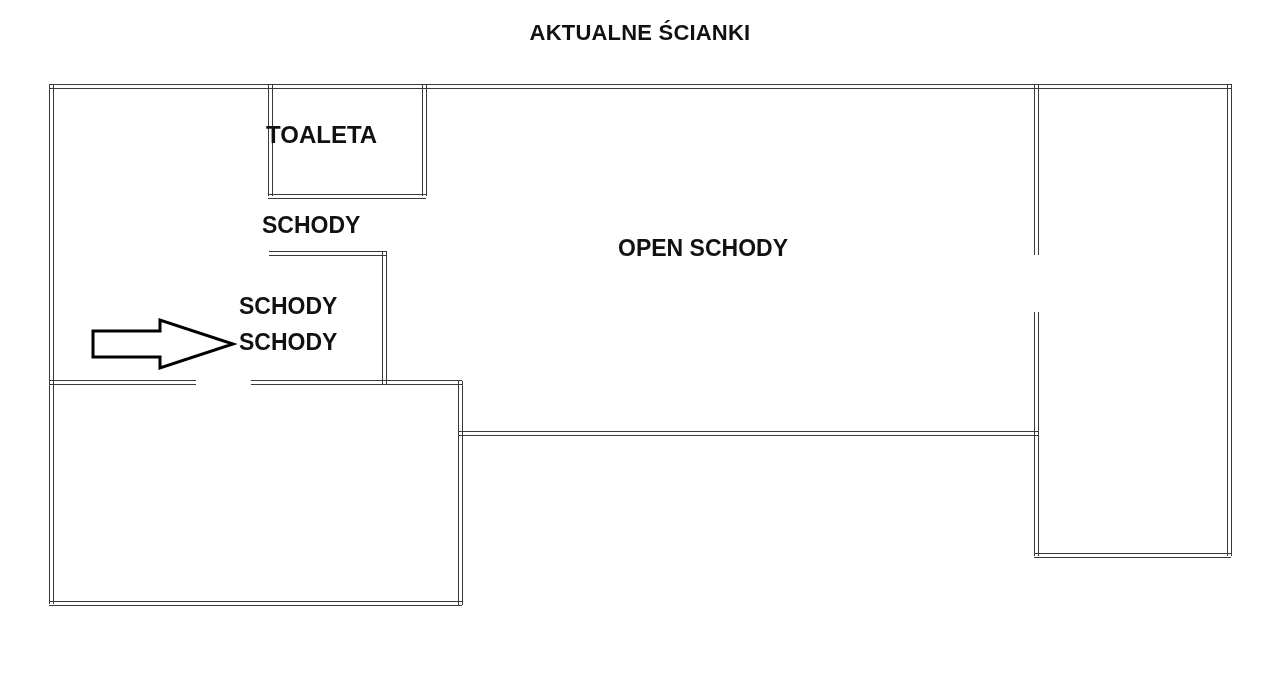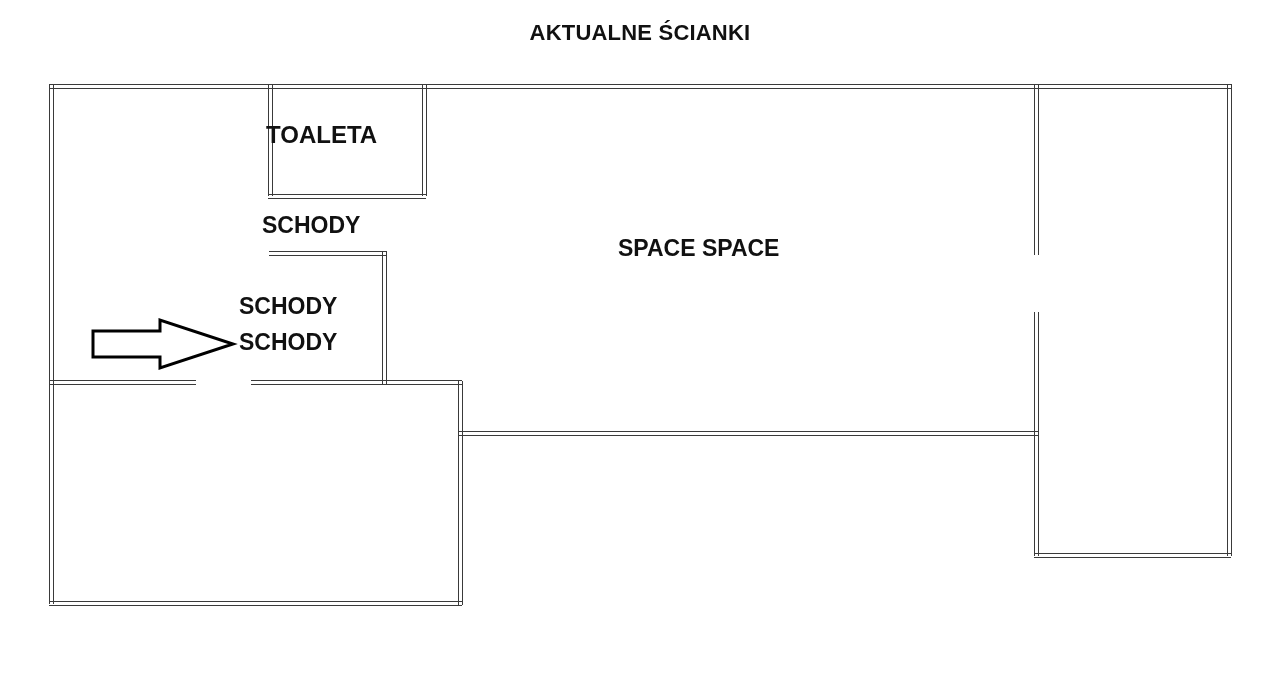--- a/index.html
+++ b/index.html
@@ -147,15 +147,15 @@
   </svg>
 
   <div class="room-label lbl-toaleta">TOALETA</div>
 
   <div class="room-label lbl-schody-1">SCHODY</div>
 
   <div class="room-label lbl-schody-2">SCHODY</div>
 
   <div class="room-label lbl-schody-3">SCHODY</div>
 
-  <div class="room-label lbl-openspace">SPACE SPACE</div>
+  <div class="room-label lbl-openspace">OPEN SCHODY</div>
 
 </div>
 
 </body></html>

